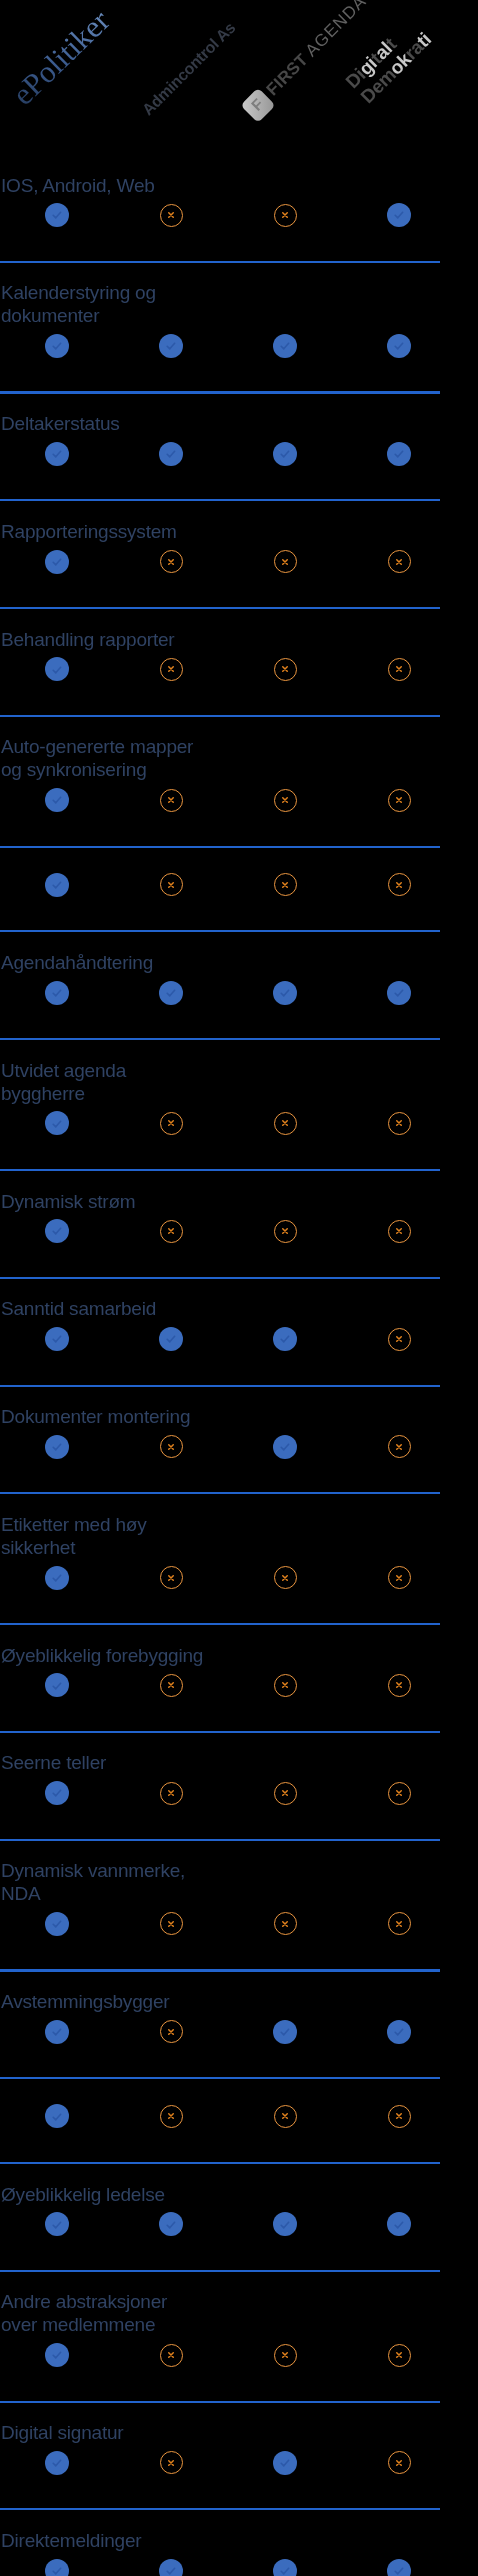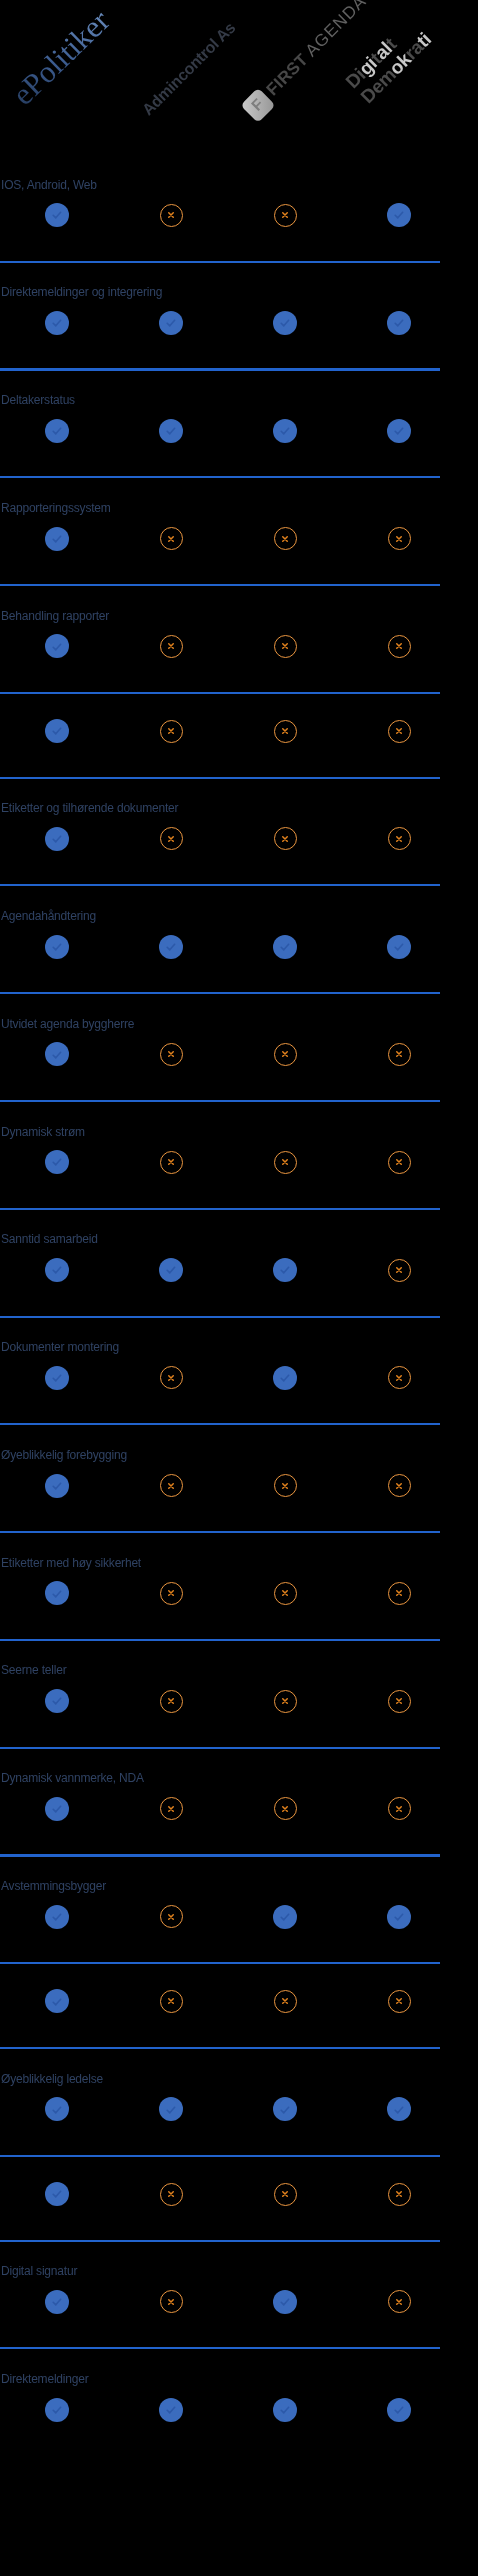--- a/index.html
+++ b/index.html
@@ -45,21 +45,21 @@
   .logo-dd{left:372px;top:66px;height:42px;display:block;
            font-size:19px;font-weight:bold;line-height:1.08;letter-spacing:-0.3px;}
   .dd-line{display:block;}
   .tone-dark{color:var(--dd-dark);}
   .tone-light{color:var(--dd-light);}
   
   .rows{position:relative;width:478px;}
   .row{position:relative;width:478px;padding-top:18.5px;}
   .label{
     width:206px;padding-left:1px;
-    font-size:12px;line-height:23px;letter-spacing:-0.2px;color:var(--label);
+    font-size:19px;line-height:23px;letter-spacing:-0.2px;color:var(--label);
   }
   .dots{display:flex;margin-top:6.2px;height:25px;}
   .cell{width:114px;display:flex;align-items:center;justify-content:center;}
   .dot{width:24px;height:24px;border-radius:50%;display:flex;align-items:center;justify-content:center;}
   .dot.yes{background:var(--dot-yes);color:var(--dot-yes-check);}
   .ring{width:23px;height:23px;border-radius:50%;border:1.5px solid var(--ring);
         color:var(--x-mark);display:flex;align-items:center;justify-content:center;}
   .divider-pad{height:33px;}
   .divider{width:440px;height:2.1px;background:var(--divider);}
 </style>
@@ -114,21 +114,21 @@
               <path d="M13 25.5l8 8 15-17" fill="none" stroke="currentColor" stroke-width="5" stroke-linecap="round" stroke-linejoin="round"></path>
             </svg>
           </div>
         </div>
       </div>
     <div class="divider-pad"></div>
     <div class="divider"></div>
   </div>
 
   <div class="row">
-    <div class="label">Direktemeldinger og integrering</div>
+    <div class="label">Kalenderstyring og dokumenter</div>
     <div class="dots">
         <div class="cell">
           <div class="dot yes">
             <svg viewBox="0 0 48 48" width="15.5" height="15.5">
               <path d="M13 25.5l8 8 15-17" fill="none" stroke="currentColor" stroke-width="5" stroke-linecap="round" stroke-linejoin="round"></path>
             </svg>
           </div>
         </div>
         <div class="cell">
           <div class="dot yes">
@@ -258,56 +258,56 @@
               <path d="M15 15l18 18M33 15l-18 18" fill="none" stroke="currentColor" stroke-width="6" stroke-linecap="round"></path>
             </svg>
           </div>
         </div>
       </div>
     <div class="divider-pad"></div>
     <div class="divider"></div>
   </div>
 
   <div class="row">
-    <div class="dots">
-        <div class="cell">
-          <div class="dot yes">
-            <svg viewBox="0 0 48 48" width="15.5" height="15.5">
-              <path d="M13 25.5l8 8 15-17" fill="none" stroke="currentColor" stroke-width="5" stroke-linecap="round" stroke-linejoin="round"></path>
-            </svg>
-          </div>
-        </div>
-        <div class="cell">
-          <div class="ring">
-            <svg viewBox="0 0 48 48" width="12" height="12">
-              <path d="M15 15l18 18M33 15l-18 18" fill="none" stroke="currentColor" stroke-width="6" stroke-linecap="round"></path>
-            </svg>
-          </div>
-        </div>
-        <div class="cell">
-          <div class="ring">
-            <svg viewBox="0 0 48 48" width="12" height="12">
-              <path d="M15 15l18 18M33 15l-18 18" fill="none" stroke="currentColor" stroke-width="6" stroke-linecap="round"></path>
-            </svg>
-          </div>
-        </div>
-        <div class="cell">
-          <div class="ring">
-            <svg viewBox="0 0 48 48" width="12" height="12">
-              <path d="M15 15l18 18M33 15l-18 18" fill="none" stroke="currentColor" stroke-width="6" stroke-linecap="round"></path>
-            </svg>
-          </div>
-        </div>
-      </div>
-    <div class="divider-pad"></div>
-    <div class="divider"></div>
-  </div>
-
-  <div class="row">
-    <div class="label">Etiketter og tilhørende dokumenter</div>
+    <div class="label">Auto-genererte mapper og synkronisering</div>
+    <div class="dots">
+        <div class="cell">
+          <div class="dot yes">
+            <svg viewBox="0 0 48 48" width="15.5" height="15.5">
+              <path d="M13 25.5l8 8 15-17" fill="none" stroke="currentColor" stroke-width="5" stroke-linecap="round" stroke-linejoin="round"></path>
+            </svg>
+          </div>
+        </div>
+        <div class="cell">
+          <div class="ring">
+            <svg viewBox="0 0 48 48" width="12" height="12">
+              <path d="M15 15l18 18M33 15l-18 18" fill="none" stroke="currentColor" stroke-width="6" stroke-linecap="round"></path>
+            </svg>
+          </div>
+        </div>
+        <div class="cell">
+          <div class="ring">
+            <svg viewBox="0 0 48 48" width="12" height="12">
+              <path d="M15 15l18 18M33 15l-18 18" fill="none" stroke="currentColor" stroke-width="6" stroke-linecap="round"></path>
+            </svg>
+          </div>
+        </div>
+        <div class="cell">
+          <div class="ring">
+            <svg viewBox="0 0 48 48" width="12" height="12">
+              <path d="M15 15l18 18M33 15l-18 18" fill="none" stroke="currentColor" stroke-width="6" stroke-linecap="round"></path>
+            </svg>
+          </div>
+        </div>
+      </div>
+    <div class="divider-pad"></div>
+    <div class="divider"></div>
+  </div>
+
+  <div class="row">
     <div class="dots">
         <div class="cell">
           <div class="dot yes">
             <svg viewBox="0 0 48 48" width="15.5" height="15.5">
               <path d="M13 25.5l8 8 15-17" fill="none" stroke="currentColor" stroke-width="5" stroke-linecap="round" stroke-linejoin="round"></path>
             </svg>
           </div>
         </div>
         <div class="cell">
           <div class="ring">
@@ -509,20 +509,56 @@
               <path d="M15 15l18 18M33 15l-18 18" fill="none" stroke="currentColor" stroke-width="6" stroke-linecap="round"></path>
             </svg>
           </div>
         </div>
       </div>
     <div class="divider-pad"></div>
     <div class="divider"></div>
   </div>
 
   <div class="row">
+    <div class="label">Etiketter med høy sikkerhet</div>
+    <div class="dots">
+        <div class="cell">
+          <div class="dot yes">
+            <svg viewBox="0 0 48 48" width="15.5" height="15.5">
+              <path d="M13 25.5l8 8 15-17" fill="none" stroke="currentColor" stroke-width="5" stroke-linecap="round" stroke-linejoin="round"></path>
+            </svg>
+          </div>
+        </div>
+        <div class="cell">
+          <div class="ring">
+            <svg viewBox="0 0 48 48" width="12" height="12">
+              <path d="M15 15l18 18M33 15l-18 18" fill="none" stroke="currentColor" stroke-width="6" stroke-linecap="round"></path>
+            </svg>
+          </div>
+        </div>
+        <div class="cell">
+          <div class="ring">
+            <svg viewBox="0 0 48 48" width="12" height="12">
+              <path d="M15 15l18 18M33 15l-18 18" fill="none" stroke="currentColor" stroke-width="6" stroke-linecap="round"></path>
+            </svg>
+          </div>
+        </div>
+        <div class="cell">
+          <div class="ring">
+            <svg viewBox="0 0 48 48" width="12" height="12">
+              <path d="M15 15l18 18M33 15l-18 18" fill="none" stroke="currentColor" stroke-width="6" stroke-linecap="round"></path>
+            </svg>
+          </div>
+        </div>
+      </div>
+    <div class="divider-pad"></div>
+    <div class="divider"></div>
+  </div>
+
+  <div class="row">
     <div class="label">Øyeblikkelig forebygging</div>
     <div class="dots">
         <div class="cell">
           <div class="dot yes">
             <svg viewBox="0 0 48 48" width="15.5" height="15.5">
               <path d="M13 25.5l8 8 15-17" fill="none" stroke="currentColor" stroke-width="5" stroke-linecap="round" stroke-linejoin="round"></path>
             </svg>
           </div>
         </div>
         <div class="cell">
@@ -545,56 +581,20 @@
               <path d="M15 15l18 18M33 15l-18 18" fill="none" stroke="currentColor" stroke-width="6" stroke-linecap="round"></path>
             </svg>
           </div>
         </div>
       </div>
     <div class="divider-pad"></div>
     <div class="divider"></div>
   </div>
 
   <div class="row">
-    <div class="label">Etiketter med høy sikkerhet</div>
-    <div class="dots">
-        <div class="cell">
-          <div class="dot yes">
-            <svg viewBox="0 0 48 48" width="15.5" height="15.5">
-              <path d="M13 25.5l8 8 15-17" fill="none" stroke="currentColor" stroke-width="5" stroke-linecap="round" stroke-linejoin="round"></path>
-            </svg>
-          </div>
-        </div>
-        <div class="cell">
-          <div class="ring">
-            <svg viewBox="0 0 48 48" width="12" height="12">
-              <path d="M15 15l18 18M33 15l-18 18" fill="none" stroke="currentColor" stroke-width="6" stroke-linecap="round"></path>
-            </svg>
-          </div>
-        </div>
-        <div class="cell">
-          <div class="ring">
-            <svg viewBox="0 0 48 48" width="12" height="12">
-              <path d="M15 15l18 18M33 15l-18 18" fill="none" stroke="currentColor" stroke-width="6" stroke-linecap="round"></path>
-            </svg>
-          </div>
-        </div>
-        <div class="cell">
-          <div class="ring">
-            <svg viewBox="0 0 48 48" width="12" height="12">
-              <path d="M15 15l18 18M33 15l-18 18" fill="none" stroke="currentColor" stroke-width="6" stroke-linecap="round"></path>
-            </svg>
-          </div>
-        </div>
-      </div>
-    <div class="divider-pad"></div>
-    <div class="divider"></div>
-  </div>
-
-  <div class="row">
     <div class="label">Seerne teller</div>
     <div class="dots">
         <div class="cell">
           <div class="dot yes">
             <svg viewBox="0 0 48 48" width="15.5" height="15.5">
               <path d="M13 25.5l8 8 15-17" fill="none" stroke="currentColor" stroke-width="5" stroke-linecap="round" stroke-linejoin="round"></path>
             </svg>
           </div>
         </div>
         <div class="cell">
@@ -760,20 +760,21 @@
               <path d="M13 25.5l8 8 15-17" fill="none" stroke="currentColor" stroke-width="5" stroke-linecap="round" stroke-linejoin="round"></path>
             </svg>
           </div>
         </div>
       </div>
     <div class="divider-pad"></div>
     <div class="divider"></div>
   </div>
 
   <div class="row">
+    <div class="label">Andre abstraksjoner over medlemmene</div>
     <div class="dots">
         <div class="cell">
           <div class="dot yes">
             <svg viewBox="0 0 48 48" width="15.5" height="15.5">
               <path d="M13 25.5l8 8 15-17" fill="none" stroke="currentColor" stroke-width="5" stroke-linecap="round" stroke-linejoin="round"></path>
             </svg>
           </div>
         </div>
         <div class="cell">
           <div class="ring">

